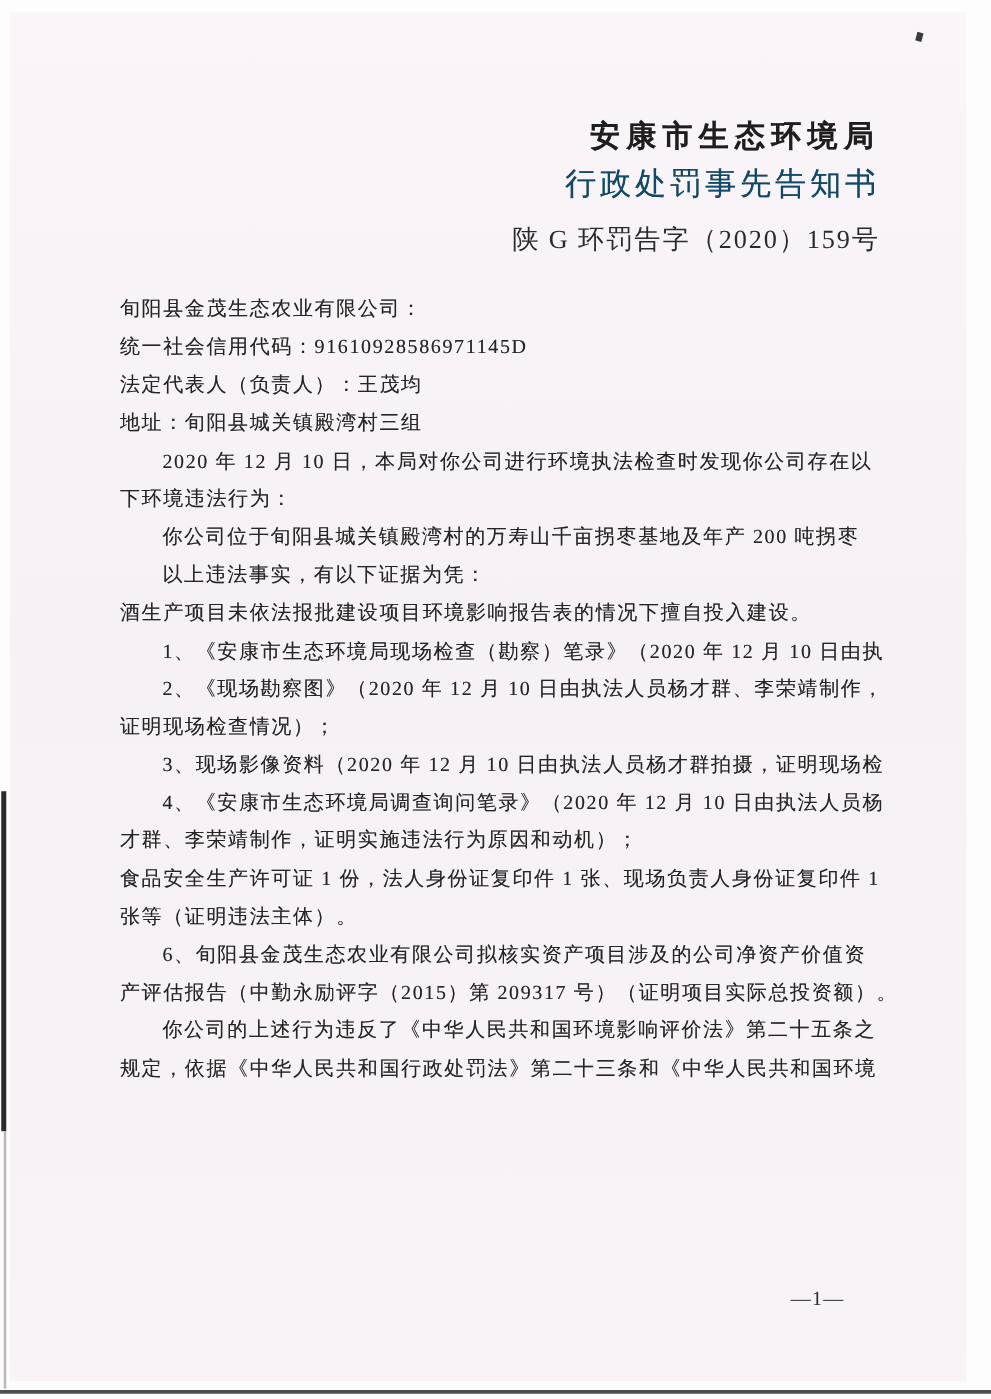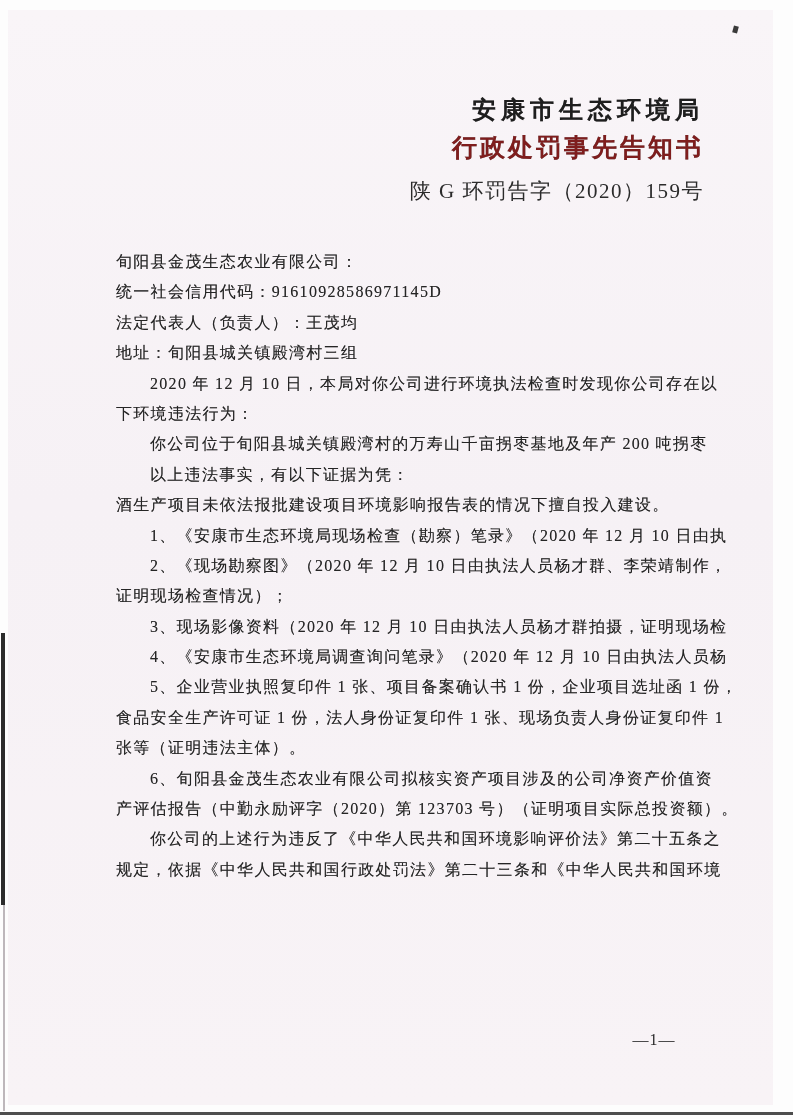--- a/index.html
+++ b/index.html
@@ -29,31 +29,31 @@
     position: absolute; left: 0; top: 0; width: 793px; height: 1119px;
     color: #262626;
   }
   .title-block { position: absolute; left: 100px; top: 92px; width: 604px; text-align: right; }
   .title-line1 {
     font-size: 24px; font-weight: bold; letter-spacing: 5px;
     color: #1e1e1e; line-height: 36px;
     text-shadow: 0 0 0.5px rgba(30,30,30,.55);
   }
   .title-line2 {
-    font-size: 25px; font-weight: bold; letter-spacing: 3px;
-    color: #7f1d1d; line-height: 40px;
+    font-size: 25px; font-weight: normal; letter-spacing: 3px;
+    color: #0c4a6e; line-height: 40px;
     text-shadow: 0 0 0.5px rgba(30,30,30,.55);
   }
   .doc-number {
     margin-top: 9px;
     font-size: 21px; letter-spacing: 1.5px; color: #2b2b2b;
   }
 
   .body-lines {
-    position: absolute; left: 116px; top: 233px; width: 608px; margin-top: 14px;
+    position: absolute; left: 96px; top: 233px; width: 608px;
   }
   .line {
     height: 30.4px; line-height: 30.4px;
     font-size: 16px; letter-spacing: 1.3px;
     white-space: nowrap;
     color: #252525;
     text-shadow: 0 0 0.4px rgba(40,40,40,.45);
   }
   .line.indent { padding-left: 34px; }
 
@@ -91,25 +91,25 @@
         <div class="line indent">2020 年 12 月 10 日，本局对你公司进行环境执法检查时发现你公司存在以</div>
         <div class="line">下环境违法行为：</div>
         <div class="line indent">你公司位于旬阳县城关镇殿湾村的万寿山千亩拐枣基地及年产 200 吨拐枣</div>
         <div class="line indent">以上违法事实，有以下证据为凭：</div>
         <div class="line">酒生产项目未依法报批建设项目环境影响报告表的情况下擅自投入建设。</div>
         <div class="line indent">1、《安康市生态环境局现场检查（勘察）笔录》（2020 年 12 月 10 日由执</div>
         <div class="line indent">2、《现场勘察图》（2020 年 12 月 10 日由执法人员杨才群、李荣靖制作，</div>
         <div class="line">证明现场检查情况）；</div>
         <div class="line indent">3、现场影像资料（2020 年 12 月 10 日由执法人员杨才群拍摄，证明现场检</div>
         <div class="line indent">4、《安康市生态环境局调查询问笔录》（2020 年 12 月 10 日由执法人员杨</div>
-        <div class="line indent">5、企业营业执照复印件 1 张、项目备案确认书 1 份，企业项目选址函 1 份，</div>
+        <div class="line">才群、李荣靖制作，证明实施违法行为原因和动机）；</div>
         <div class="line">食品安全生产许可证 1 份，法人身份证复印件 1 张、现场负责人身份证复印件 1</div>
         <div class="line">张等（证明违法主体）。</div>
         <div class="line indent">6、旬阳县金茂生态农业有限公司拟核实资产项目涉及的公司净资产价值资</div>
-        <div class="line">产评估报告（中勤永励评字（2020）第 123703 号）（证明项目实际总投资额）。</div>
+        <div class="line">产评估报告（中勤永励评字（2015）第 209317 号）（证明项目实际总投资额）。</div>
         <div class="line indent">你公司的上述行为违反了《中华人民共和国环境影响评价法》第二十五条之</div>
         <div class="line">规定，依据《中华人民共和国行政处罚法》第二十三条和《中华人民共和国环境</div>
       </div>
 
     <div class="page-number">—1—</div>
 
   </div>
 </div>
 
 </body></html>

